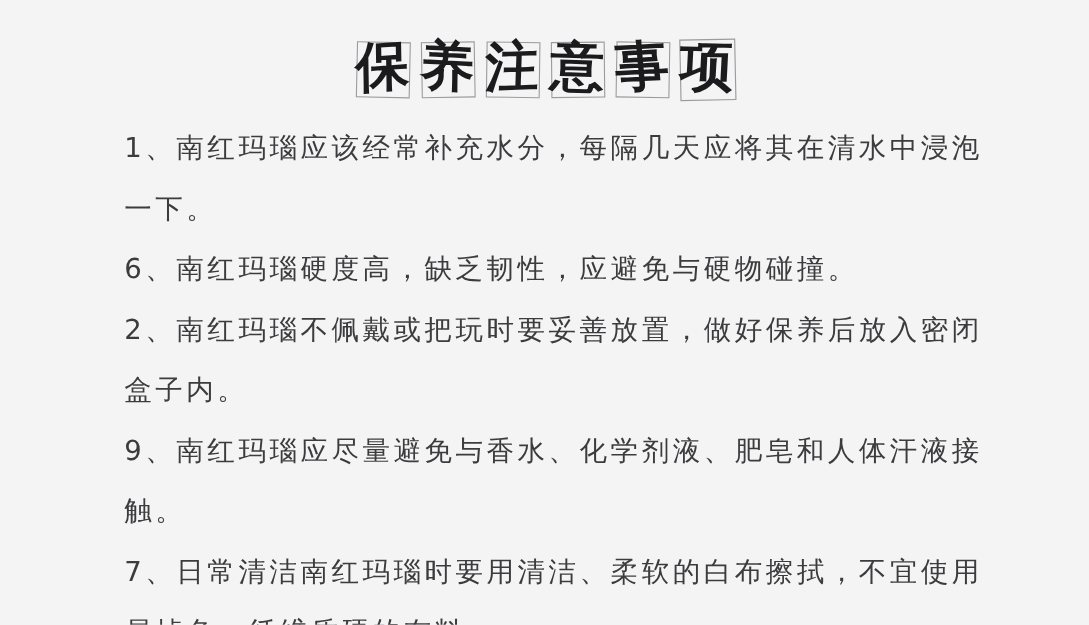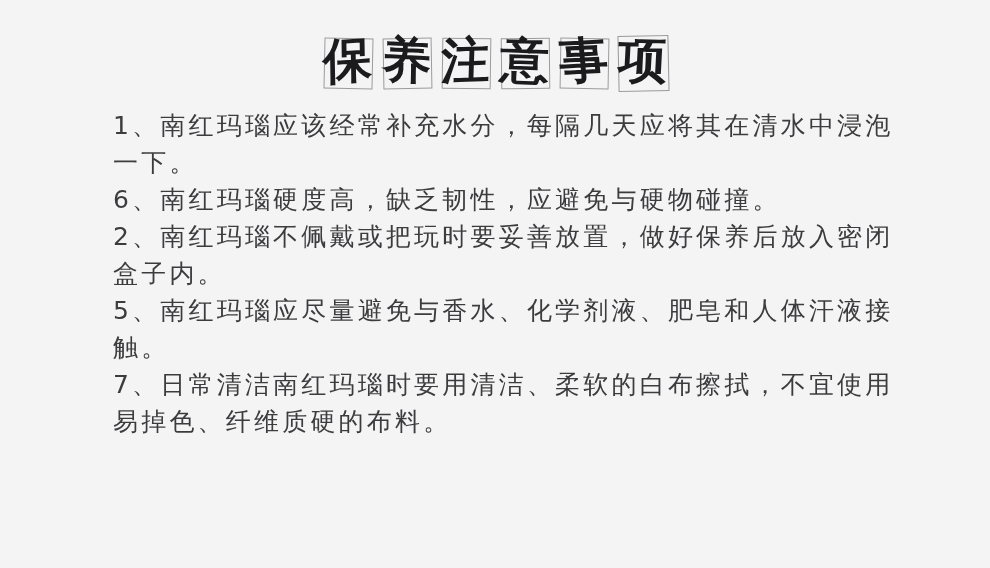--- a/index.html
+++ b/index.html
@@ -69,21 +69,21 @@
   
   .care-list{
     position:absolute;
     left:113px;
     top:107px;
     width:788px;
   }
   .care-item{
     font-size:25px;
     letter-spacing:3.2px;
-    line-height:37px;
+    line-height:55px;
     color:var(--body_text);
     font-weight:normal;
     word-break:break-all;
     text-align:left;
   }
 </style>
 </head>
 <body>
 
 <div class="page">
@@ -106,17 +106,17 @@
       </span>
     <span class="title-char">
         <span class="glyph">项</span>
       </span>
   </div>
 
   <div class="care-list">
     <p class="care-item">1、南红玛瑙应该经常补充水分，每隔几天应将其在清水中浸泡一下。</p>
     <p class="care-item">6、南红玛瑙硬度高，缺乏韧性，应避免与硬物碰撞。</p>
     <p class="care-item">2、南红玛瑙不佩戴或把玩时要妥善放置，做好保养后放入密闭盒子内。</p>
-    <p class="care-item">5、南红玛瑙应尽量避免与香水、化学剂液、肥皂和人体汗液接触。</p>
+    <p class="care-item">9、南红玛瑙应尽量避免与香水、化学剂液、肥皂和人体汗液接触。</p>
     <p class="care-item">7、日常清洁南红玛瑙时要用清洁、柔软的白布擦拭，不宜使用易掉色、纤维质硬的布料。</p>
   </div>
 
 </div>
 
 </body></html>

